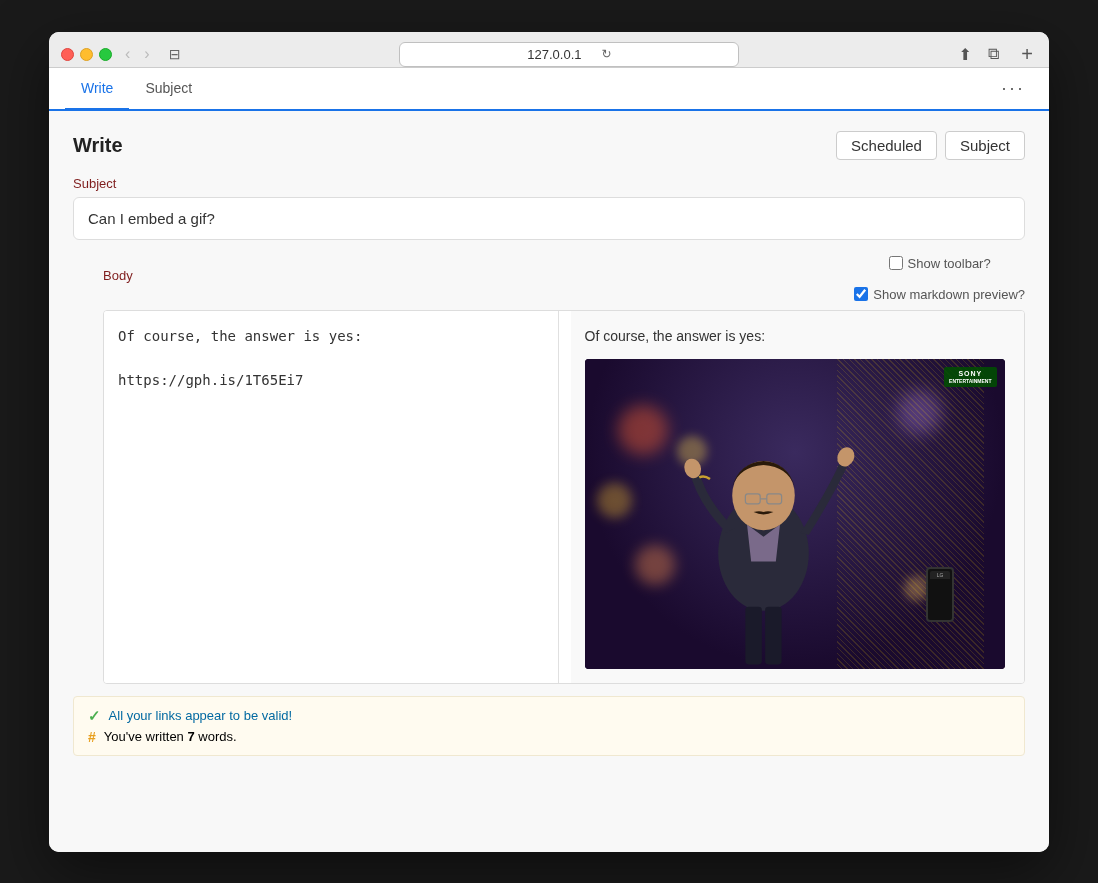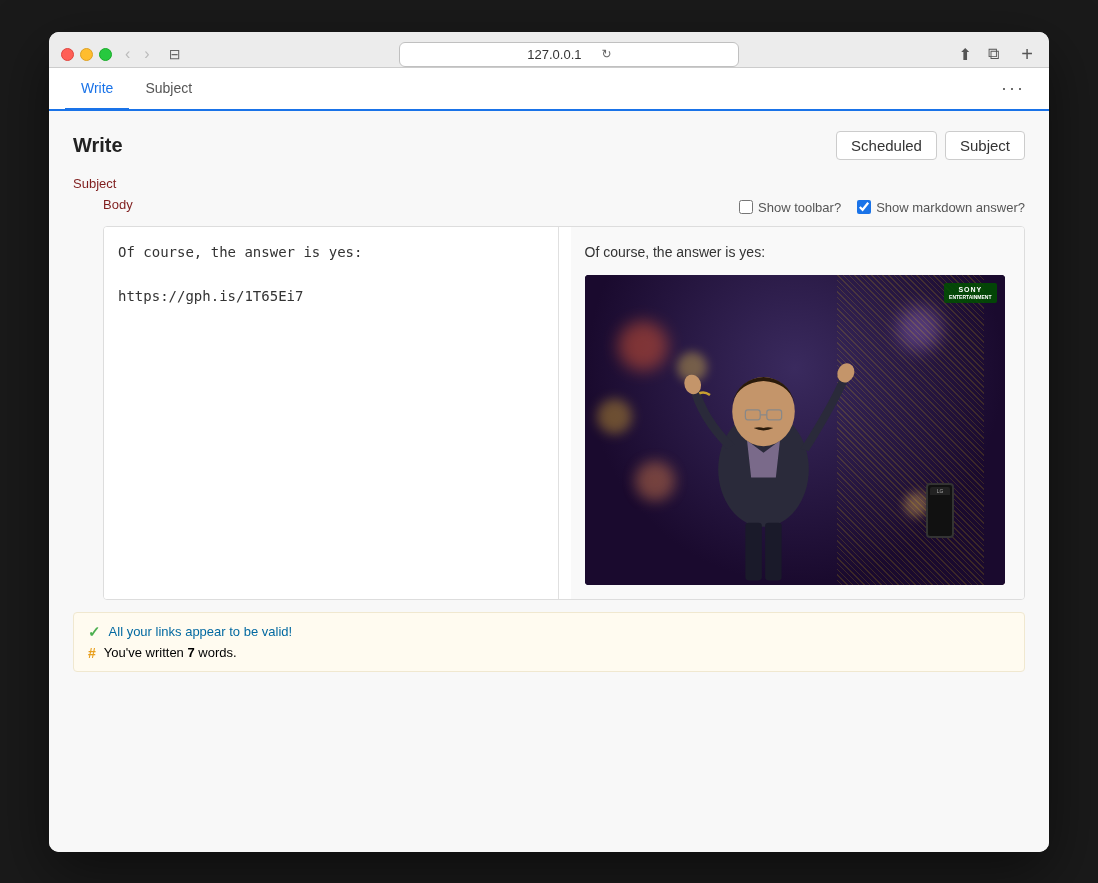--- a/index.html
+++ b/index.html
@@ -238,20 +238,21 @@
       justify-content: space-between;
       margin-bottom: 8px;
     }
 
     .body-options {
       display: flex;
       align-items: center;
       gap: 16px;
       font-size: 13px;
       color: #555;
+      flex-direction: column;
     }
 
     .checkbox-label {
       display: flex;
       align-items: center;
       gap: 5px;
       cursor: pointer;
     }
 
     .checkbox-label input[type="checkbox"] {
@@ -456,33 +457,34 @@
     <div class="write-header">
       <h1 class="write-title">Write</h1>
       <div class="header-actions">
         <button class="btn-outline">Scheduled</button>
         <button class="btn-outline">Subject</button>
       </div>
     </div>
 
     
     <div class="field-label">Subject</div>
+    <input type="text" class="subject-input" value="Can I embed a gif?" style="">
 
     
     <div class="body-section">
       <div class="body-header">
         <div class="field-label">Body</div>
         <div class="body-options">
           <label class="checkbox-label">
             <input type="checkbox" style="">
             <span>Show toolbar?</span>
           </label>
           <label class="checkbox-label">
             <input type="checkbox" checked="" style="">
-            <span>Show markdown answer?</span>
+            <span>Show markdown preview?</span>
           </label>
         </div>
       </div>
 
       <div class="editor-container">
         <textarea class="editor-pane" style="">Of course, the answer is yes:
 
 https://gph.is/1T65Ei7</textarea>
         <div class="preview-pane">
           <div class="preview-text">Of course, the answer is yes:</div>

